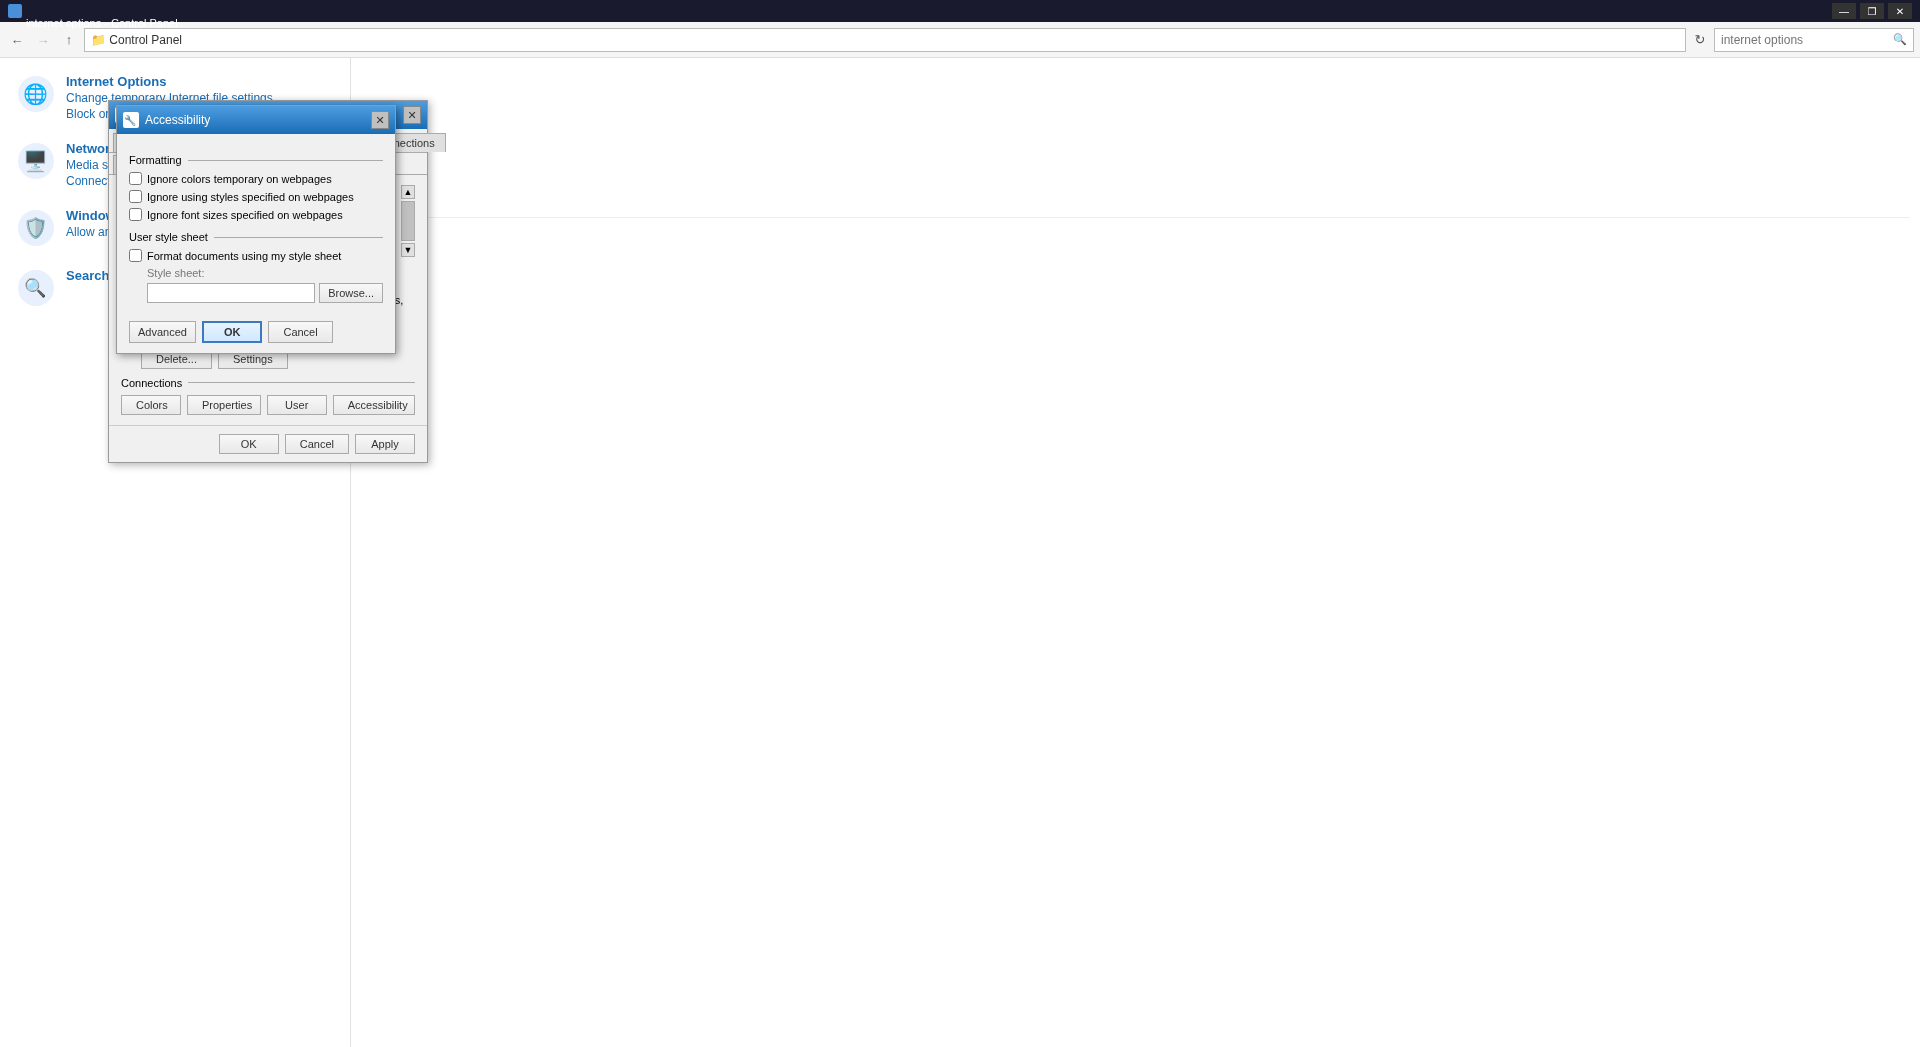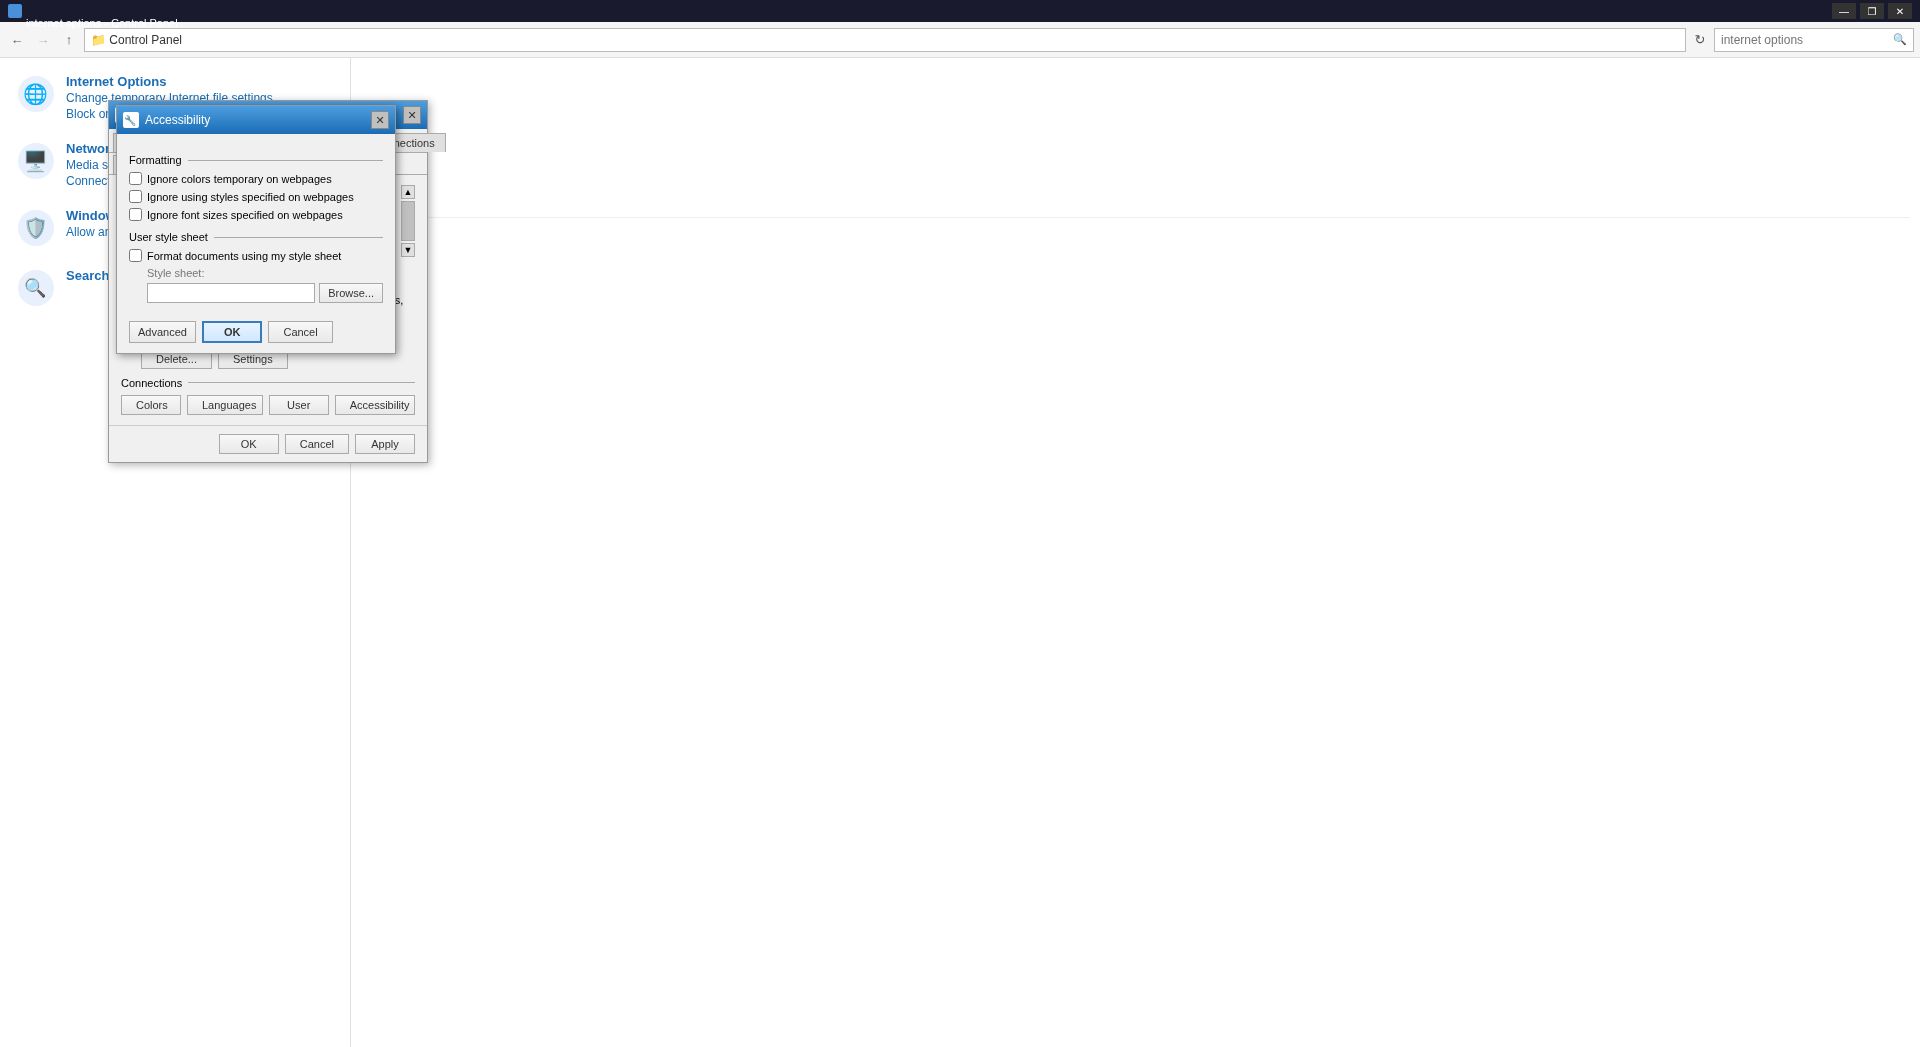--- a/index.html
+++ b/index.html
@@ -574,21 +574,21 @@
           <button class="win-btn">Settings</button>
         </div>
       </div>
 
       <div class="appearance-section">
         <div class="appearance-label">
           <span>Connections</span>
         </div>
         <div class="appearance-buttons">
           <button class="win-btn">Colors</button>
-          <button class="win-btn">Languages</button>
+          <button class="win-btn">Properties</button>
           <button class="win-btn">User</button>
           <button class="win-btn">Accessibility</button>
         </div>
       </div>
     </div>
 
     <div style="display:flex;justify-content:flex-end;gap:6px;padding:8px 12px;border-top:1px solid #ccc;background:#f0f0f0;">
       <button class="win-btn">OK</button>
       <button class="win-btn">Cancel</button>
       <button class="win-btn">Apply</button>

